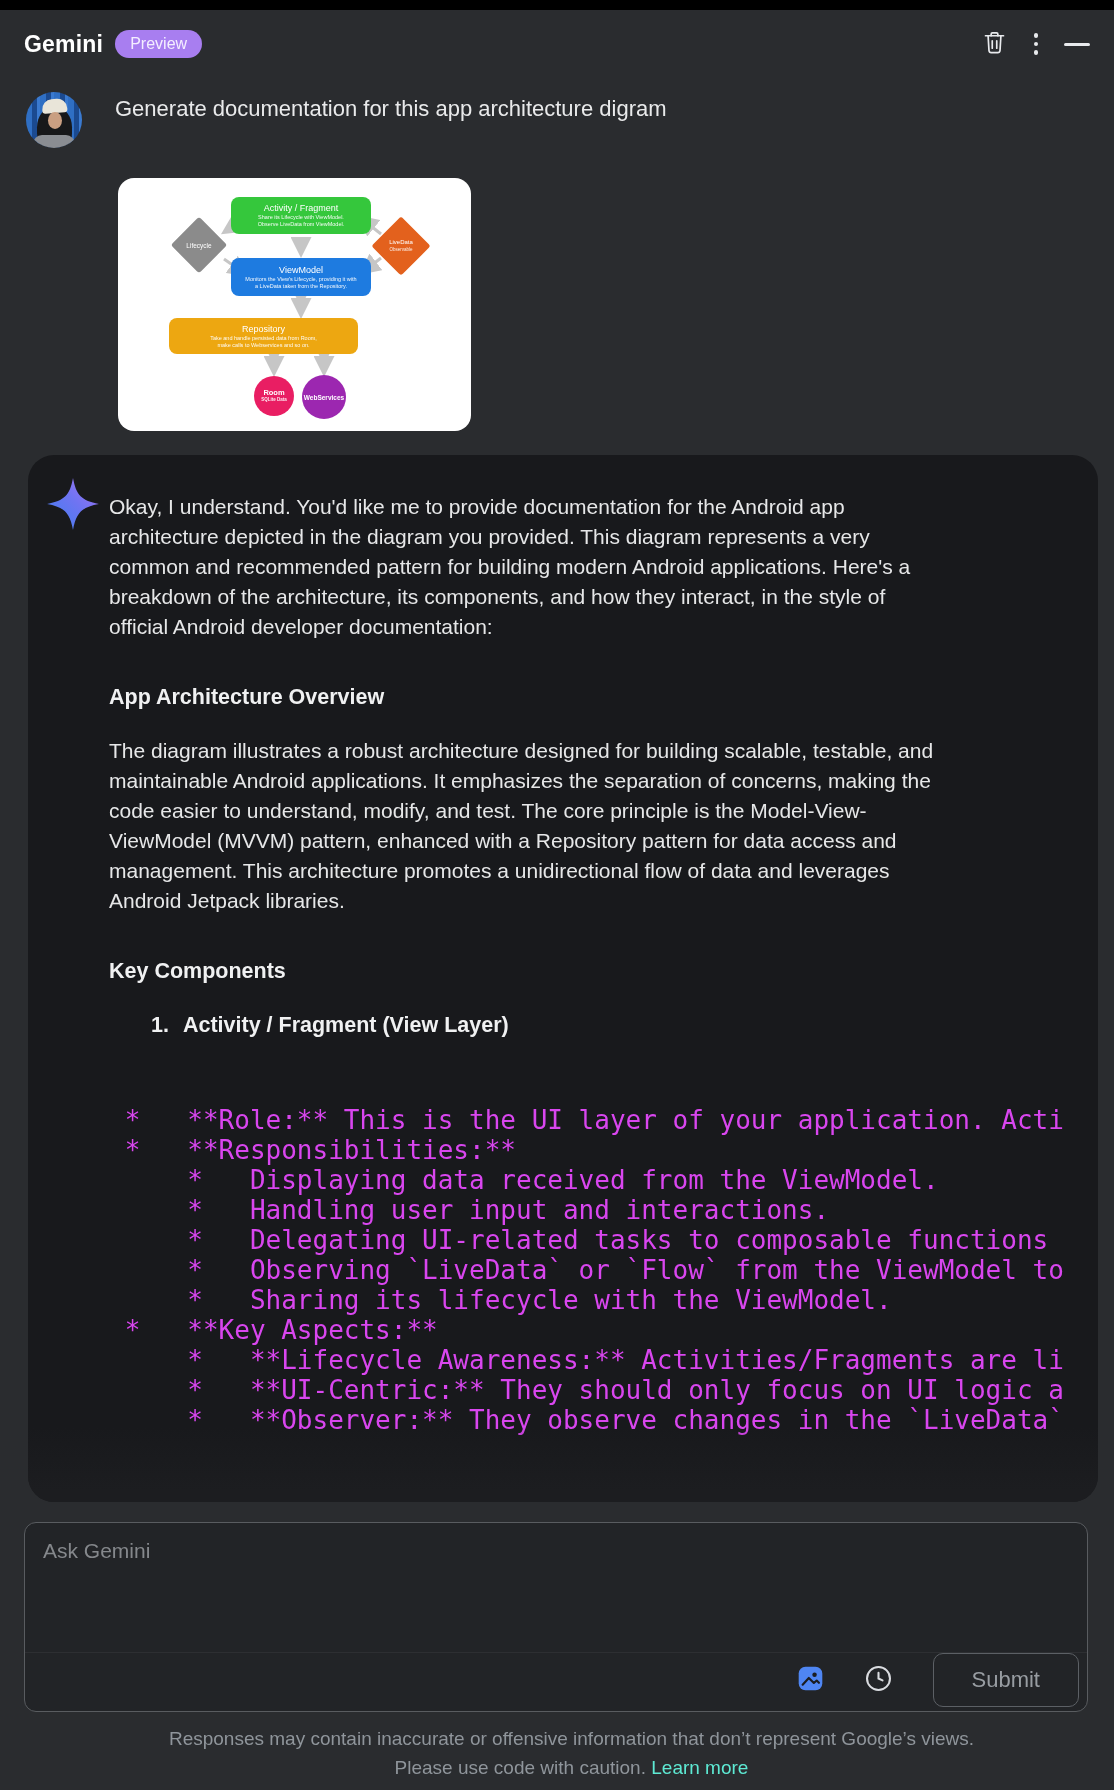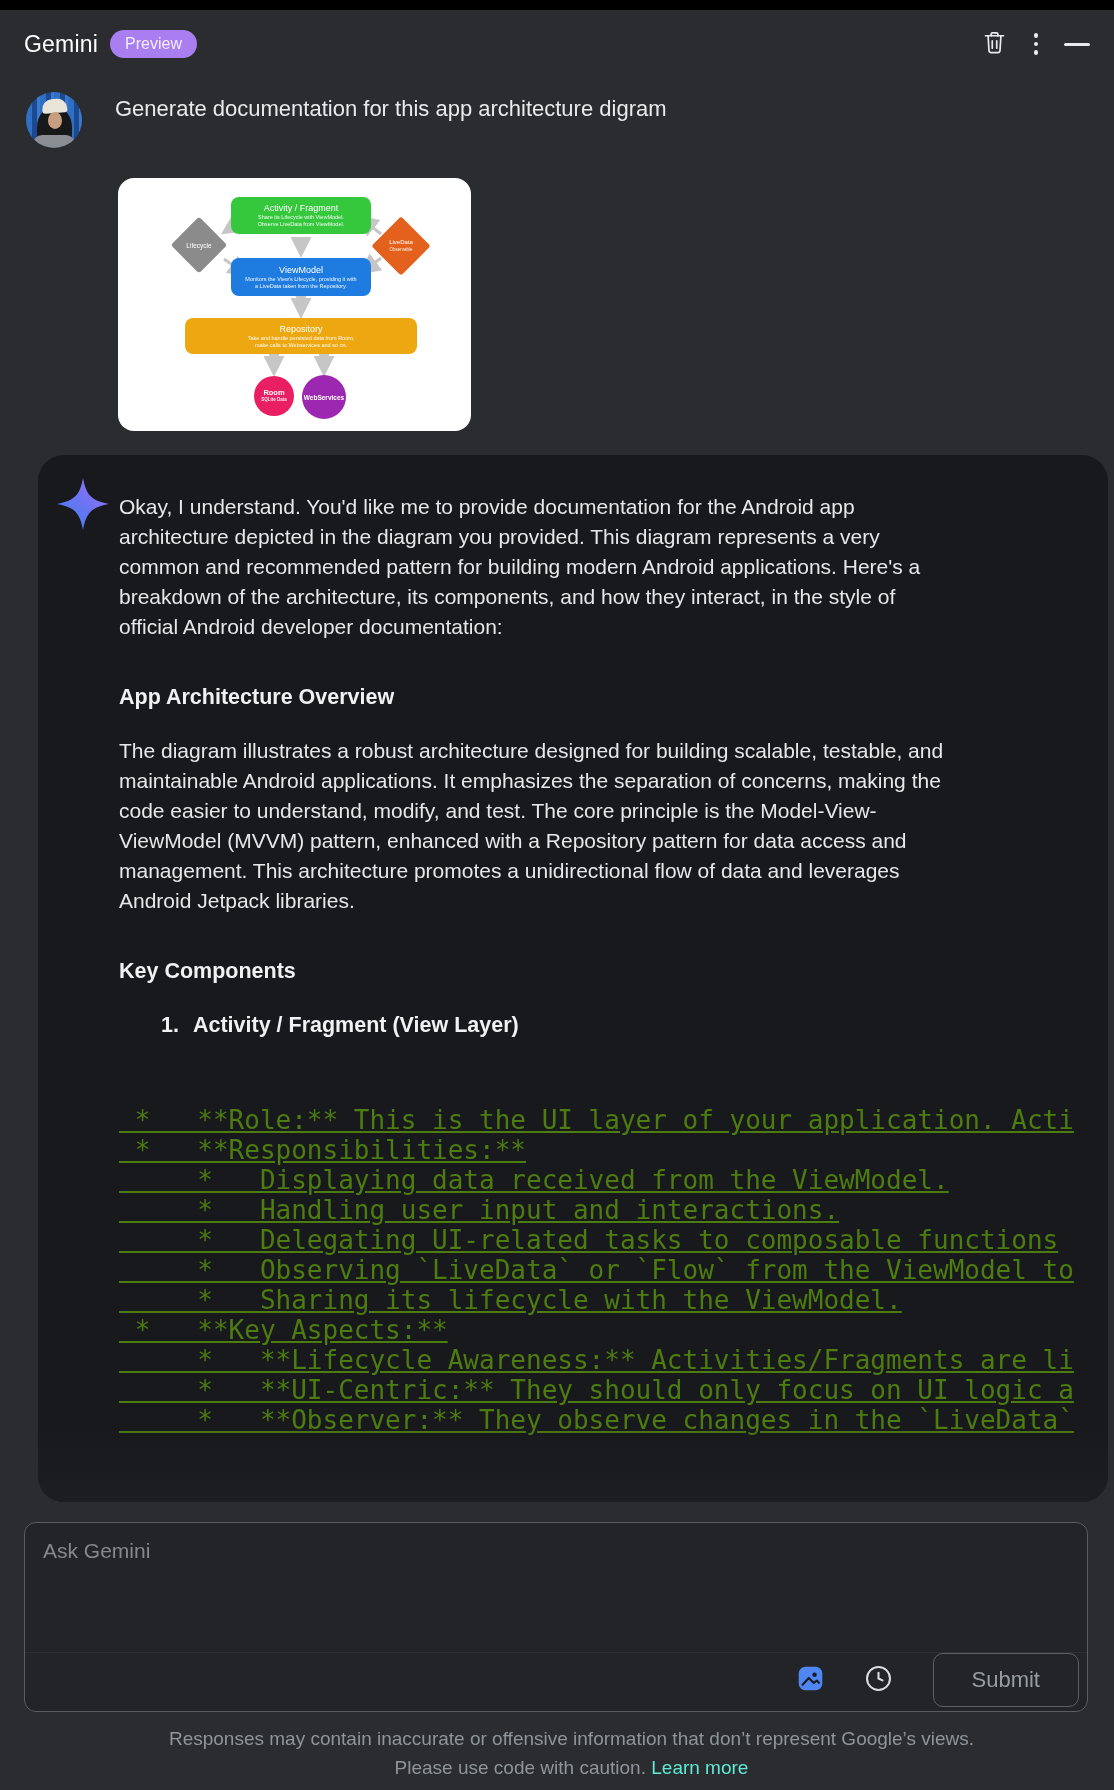--- a/index.html
+++ b/index.html
@@ -8,21 +8,21 @@
     position:relative;
     background:#2a2c2f;
     font-family:"Liberation Sans","DejaVu Sans",sans-serif;
     color:#e8e9ea;
     overflow:hidden;
   }
   .topstrip { position:absolute; top:0; left:0; width:100%; height:10px; background:#000; }
 
   
   .hdr { position:absolute; top:24px; left:24px; right:24px; height:40px; display:flex; align-items:center; }
-  .hdr-title { font-size:23px; font-weight:400; color:#fff; letter-spacing:.2px;text-align:center; }
+  .hdr-title { font-size:23px; font-weight:700; color:#fff; letter-spacing:.2px;text-align:center; }
   .hdr-badge { margin-left:12px; background:#a87ef0; color:#f4eeff; font-size:16px; padding:5px 15px; border-radius:999px; }
   .hdr-actions { margin-left:auto; display:flex; align-items:center; gap:26px; }
   .icon-btn { background:none; border:none; cursor:pointer; display:flex; align-items:center; justify-content:center; padding:0; }
   .dots { display:flex; flex-direction:column; gap:4px; }
   .dots i { width:4.5px; height:4.5px; border-radius:50%; background:#e8eaed; }
   .minus { width:26px; height:3px; border-radius:2px; background:#e8eaed; }
 
   
   .user-row { position:absolute; top:92px; left:26px; right:24px; display:flex; }
   .avatar { width:56px; height:56px; border-radius:50%; overflow:hidden; position:relative; flex:0 0 56px;
@@ -35,47 +35,47 @@
 
   
   .thumb { position:absolute; left:118px; top:178px; width:353px; height:253px; background:#fff; border-radius:16px; overflow:hidden; cursor:pointer; }
   .thumb svg.arrows { position:absolute; inset:0; }
   .node { position:absolute; color:#fff; text-align:center; display:flex; flex-direction:column; justify-content:center; }
   .box { border-radius:8px; padding:14px 4px; }
   .box .t { font-size:9px; font-weight:500; line-height:11px; }
   .box .s { font-size:5.5px; line-height:7px; opacity:.95; }
   .n-activity { left:113px; top:19px; width:140px; height:37px; background:#35c73c; }
   .n-viewmodel { left:113px; top:80px; width:140px; height:38px; background:#1e7be0; }
-  .n-repo { left:67px; top:140px; width:232px; height:36px; background:#eda711; }
+  .n-repo { left:51px; top:140px; width:189px; height:36px; background:#eda711; }
   .diamond { display:flex; align-items:center; justify-content:center; }
   .diamond .rot { transform:rotate(45deg); position:absolute; inset:0; border-radius:3px; }
   .diamond .lbl { position:relative; z-index:1; }
   .n-lifecycle { left:61px; top:47px; width:40px; height:40px; }
   .n-lifecycle .rot { background:#8b8b8b; }
   .n-lifecycle .lbl { font-size:6.5px; }
   .n-livedata { left:262px; top:47px; width:42px; height:42px; }
   .n-livedata .rot { background:#e3611d; }
   .n-livedata .lbl { font-size:6px; line-height:7px; }
   .n-livedata .lbl .sub { font-size:4.5px; display:block; opacity:.9; }
   .circle { border-radius:50%;font-weight:bold; }
   .n-room { left:136px; top:198px; width:40px; height:40px; background:#e91e63; }
   .n-room .t { font-size:7.5px; line-height:8px; }
   .n-room .s { font-size:4.5px; line-height:6px; opacity:.9; }
   .n-web { left:184px; top:197px; width:44px; height:44px; background:#9c27b0; }
   .n-web .t { font-size:6.5px; }
 
   
-  .resp { position:absolute; left:38px; top:455px; width:1070px; height:1047px; background:#18191c; border-radius:26px; overflow:hidden; }
+  .resp { position:absolute; left:28px; top:455px; width:1070px; height:1047px; background:#18191c; border-radius:26px; overflow:hidden; }
   .sparkle { position:absolute; left:18px; top:22px; width:54px; height:54px; }
   .resp-content { position:absolute; left:81px; top:37px; width:838px; }
   .resp p { font-size:21px; line-height:30px; color:#e6e7e8; }
   .resp h3 { font-size:21.5px; line-height:30px; margin:40px 0 24px; color:#f0f1f2; font-weight:700; }
   .list-row { display:flex; margin:24px 0 0 42px; font-size:21.5px; line-height:30px; font-weight:700; color:#f0f1f2; }
   .list-row .num { margin-right:14px; }
-  .resp pre { margin-top:65px; font-family:"DejaVu Sans Mono","Liberation Mono",monospace; font-size:26px; line-height:30px; color:#4d7c0f; white-space:pre;text-decoration:underline; }
+  .resp pre { margin-top:65px; font-family:"DejaVu Sans Mono","Liberation Mono",monospace; font-size:26px; line-height:30px; color:#d946ef; white-space:pre; }
   .fade { position:absolute; left:0; right:0; bottom:0; height:75px; background:linear-gradient(180deg,rgba(24,25,28,0),#1c1d20 85%); pointer-events:none; }
 
   
   .composer { position:absolute; left:24px; top:1522px; width:1064px; height:190px; border:1px solid #595c60; border-radius:12px; background:#222427; }
   .composer textarea { position:absolute; inset:0 0 62px 0; background:transparent; border:none; outline:none; resize:none; color:#e8e9ea; font-size:21px; font-family:inherit; padding:16px 18px; }
   .composer textarea::placeholder { color:#85888c; }
   .composer-divider { position:absolute; top:129px; left:0; right:0; border-top:1px solid rgba(255,255,255,0.05); }
   .controls { position:absolute; right:8px; bottom:4px; display:flex; align-items:center; gap:40px; }
   .submit-btn { background:transparent; border:1px solid #5c6065; border-radius:10px; color:#989da2; font-size:22px; font-family:inherit; padding:13px 38px; cursor:pointer; }
 

